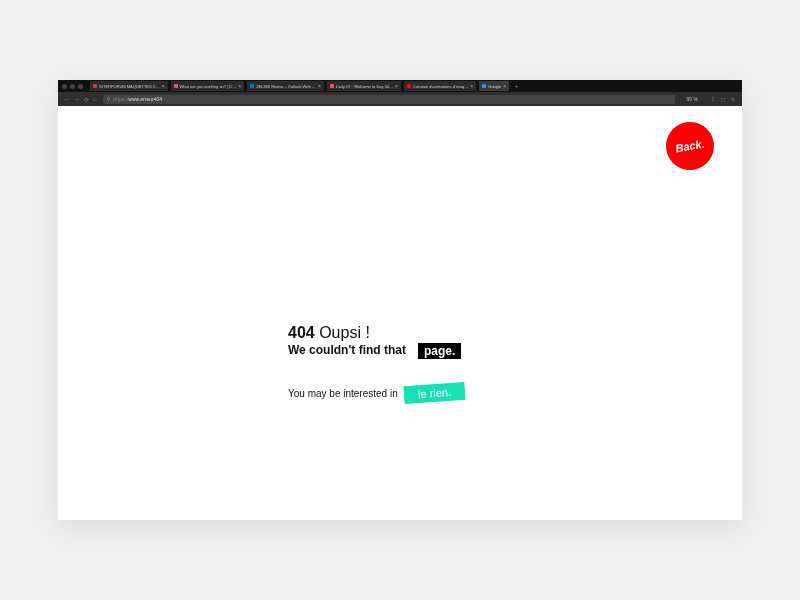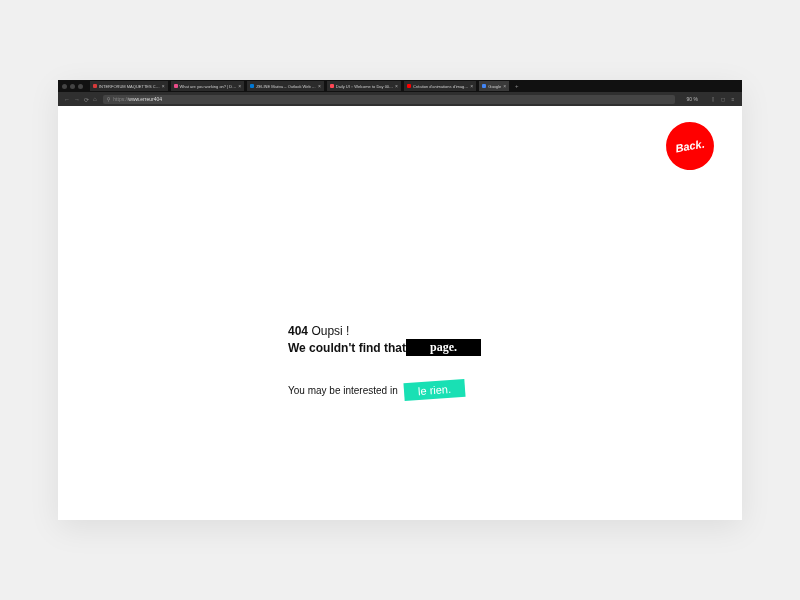--- a/index.html
+++ b/index.html
@@ -105,40 +105,38 @@
     font-style: italic;
     transform: rotate(-10deg);
     cursor: pointer;
   }
   .content {
     position: absolute;
     left: 230px;
     top: 218px;
   }
   .line1 {
-    font-size: 12px;
+    font-size: 16px;
     font-weight: 700;
     color: #111;
   }
   .line1 .oupsi { font-weight: 400; }
   .line2 {
     font-size: 12px;
     font-weight: 700;
     color: #111;
     display: flex;
-    align-items: center;
-    gap: 0;
+    gap: 12px;
     margin-top: 1px;
   }
   .page-chip {
     background: #000;
     color: #fff;
-    padding: 1px 24px;
-    font-weight: 700;
-    font-family: Liberation Serif, serif;
+    padding: 1px 6px;
+    font-weight: 700;
   }
   .line3 {
     margin-top: 25px;
     font-size: 10px;
     color: #111;
     display: flex;
     align-items: center;
     gap: 6px;
   }
   .rien-chip {

